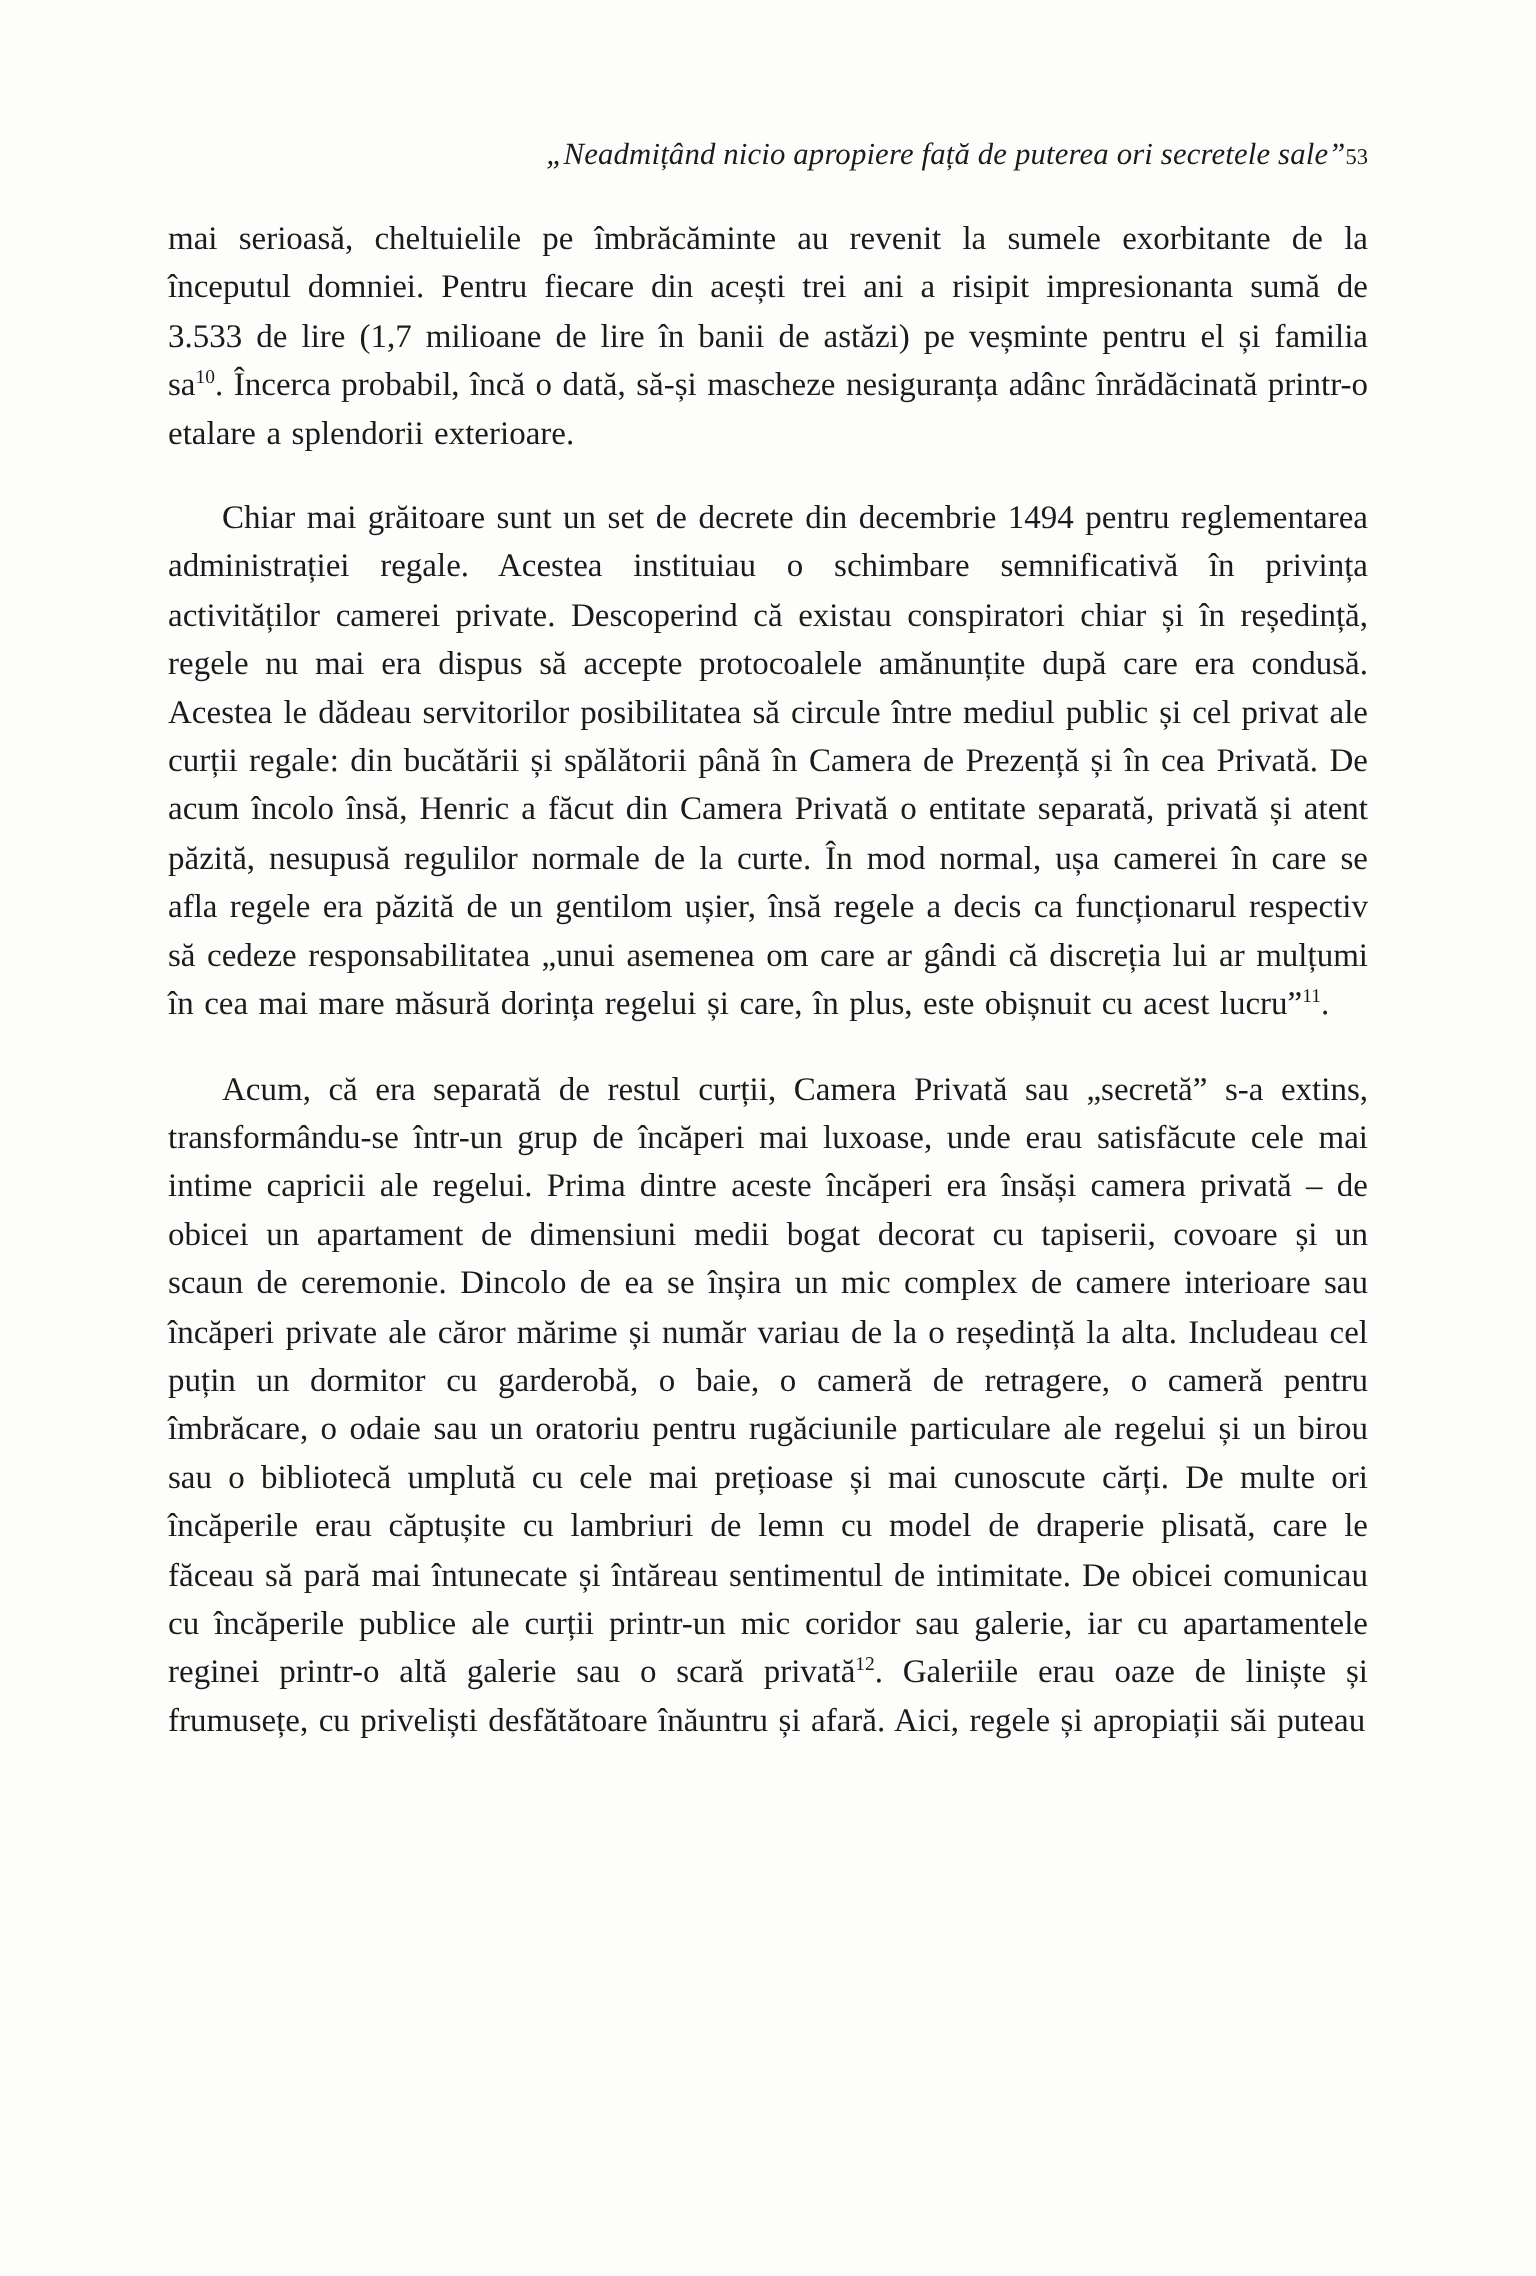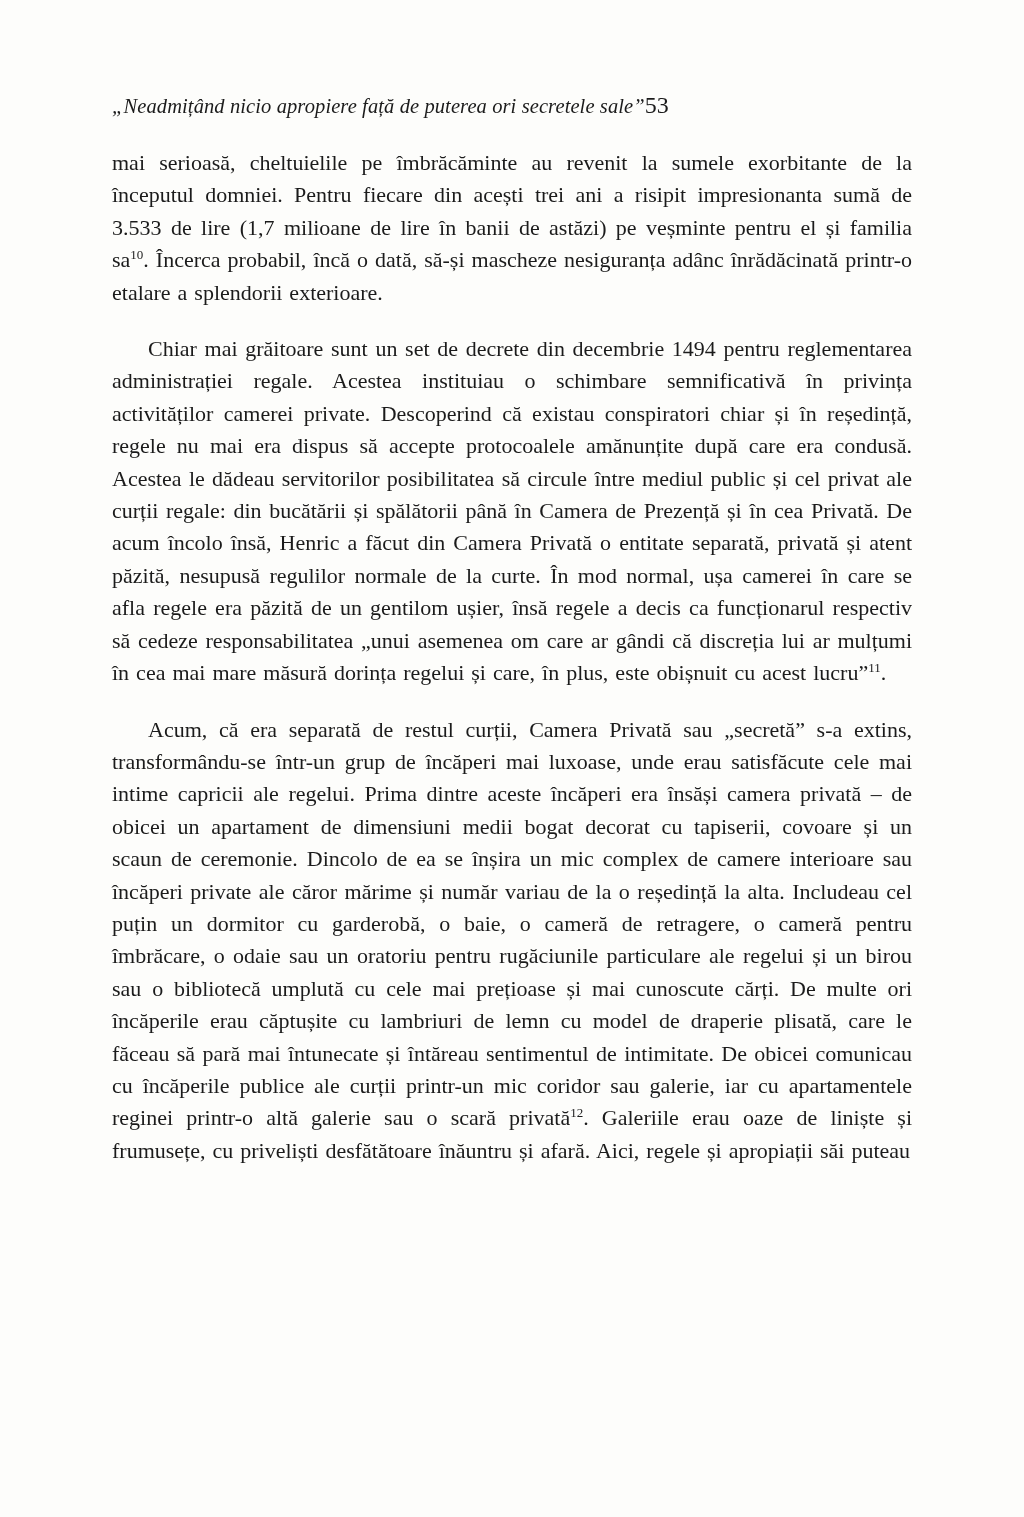--- a/index.html
+++ b/index.html
@@ -12,31 +12,31 @@
     font-family: "Liberation Serif", "DejaVu Serif", serif;
     overflow: hidden;
   }
   .page {
     width: 1024px;
     height: 1517px;
     padding: 92px 112px 40px 112px;
   }
   .page-header {
     display: flex;
-    justify-content: flex-start;
+    justify-content: flex-end;
     align-items: baseline;
     margin-bottom: 28px;
   }
   .header-title {
     font-style: italic;
     font-size: 20.5px;
     letter-spacing: 0.1px;
   }
   .page-number {
-    font-size: 24px;
+    font-size: 15px;
     font-style: normal;
   }
   .body-text p {
     font-size: 22px;
     line-height: 32.4px;
     text-align: justify;
     word-spacing: 1.5px;
     margin-top: 24px;
   }
   .body-text p.indent {

